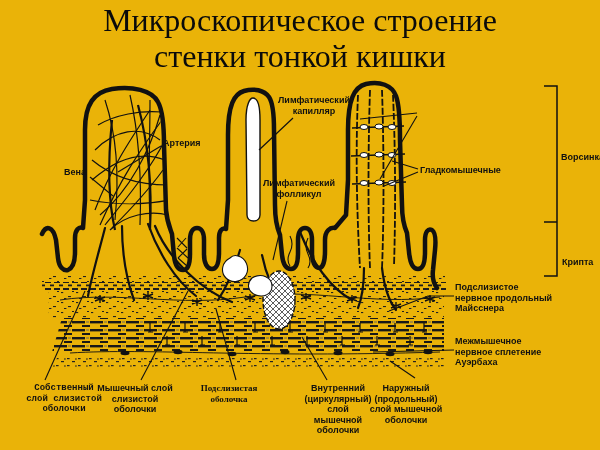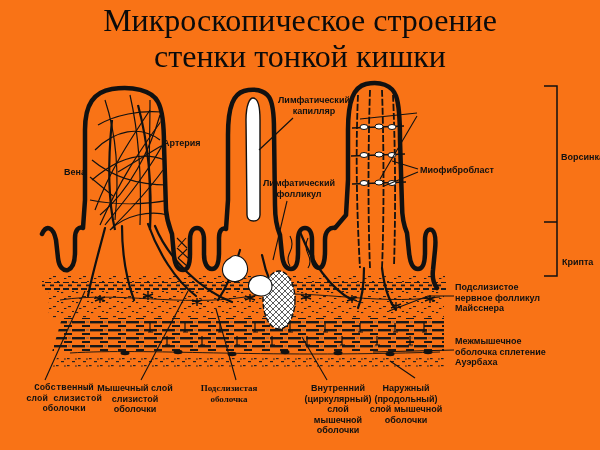--- a/index.html
+++ b/index.html
@@ -1,16 +1,16 @@
 <!DOCTYPE html>
 <html><head>
 <meta charset="utf-8">
 <style>
   html,body{margin:0;padding:0;}
-  #slide{position:relative;width:600px;height:450px;background:#f97316;overflow:hidden;
+  #slide{position:relative;width:600px;height:450px;background:#eab308;overflow:hidden;
          font-family:"Liberation Sans",sans-serif;}
   #title{position:absolute;top:2px;left:0;right:0;height:71px;overflow:hidden;
          text-align:center;font-family:"Liberation Serif","DejaVu Serif",serif;
          font-size:32px;line-height:36px;color:#0b0b0b;white-space:pre-line;z-index:3;}
   svg.art{position:absolute;left:0;top:0;z-index:1;}
   .lbl{position:absolute;font:700 9px/10.5px "Liberation Sans",sans-serif;color:#111;
        white-space:pre-line;z-index:2;letter-spacing:0;}
   .c{text-align:center;}
 </style>
 </head>
@@ -193,30 +193,30 @@
       <path d="M415 378 L390 361"></path>
     </g>
 
     <path fill="none" stroke="#111" stroke-width="1.5" d="M544 86 H557 V276 H544 M557 222 H544"></path>
   </svg>
 
   <div class="lbl" style="left:163px;top:138px;">Артерия</div>
   <div class="lbl" style="left:64px;top:167px;">Вена</div>
   <div class="lbl c" style="left:278px;top:95px;width:72px;">Лимфатический
 капилляр</div>
-  <div class="lbl" style="left:420px;top:165px;">Миофибробласт</div>
+  <div class="lbl" style="left:420px;top:165px;">Гладкомышечные</div>
   <div class="lbl c" style="left:260px;top:178px;width:78px;">Лимфатический
 фолликул</div>
   <div class="lbl" style="left:561px;top:152px;">Ворсинка</div>
   <div class="lbl" style="left:562px;top:243px;margin-top:14px;">Крипта</div>
   <div class="lbl" style="left:455px;top:282px;">Подслизистое
-нервное фолликул
+нервное продольный
 Майсснера</div>
   <div class="lbl" style="left:455px;top:336px;">Межмышечное
-оболочка сплетение
+нервное сплетение
 Ауэрбаха</div>
   <div class="lbl c" style="left:24px;top:383px;width:80px;font-family:Liberation Mono, monospace;">Собственный
 слой слизистой
 оболочки</div>
   <div class="lbl c" style="left:91px;top:383px;width:88px;">Мышечный слой
 слизистой оболочки</div>
   <div class="lbl c" style="left:193px;top:383px;width:72px;font-family:Liberation Serif, serif;">Подслизистая
 оболочка</div>
   <div class="lbl c" style="left:293px;top:383px;width:90px;text-align:center;">Внутренний
 (циркулярный) слой

